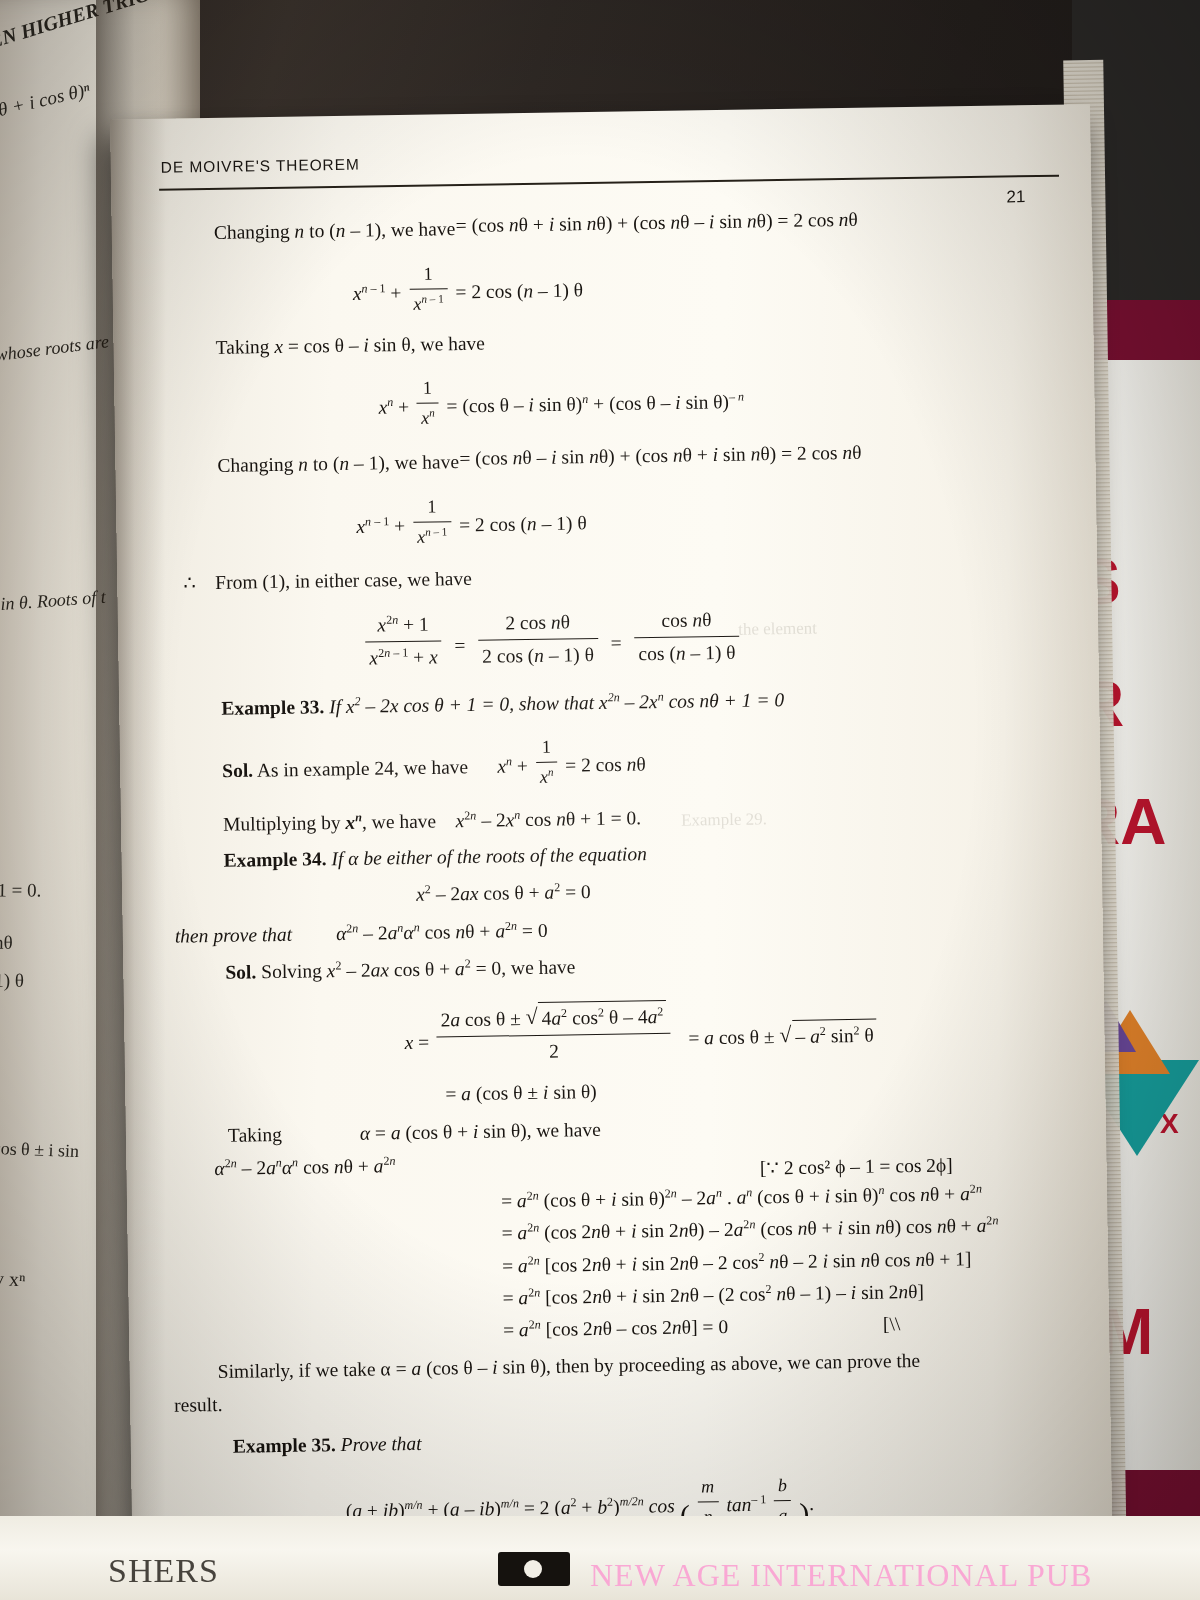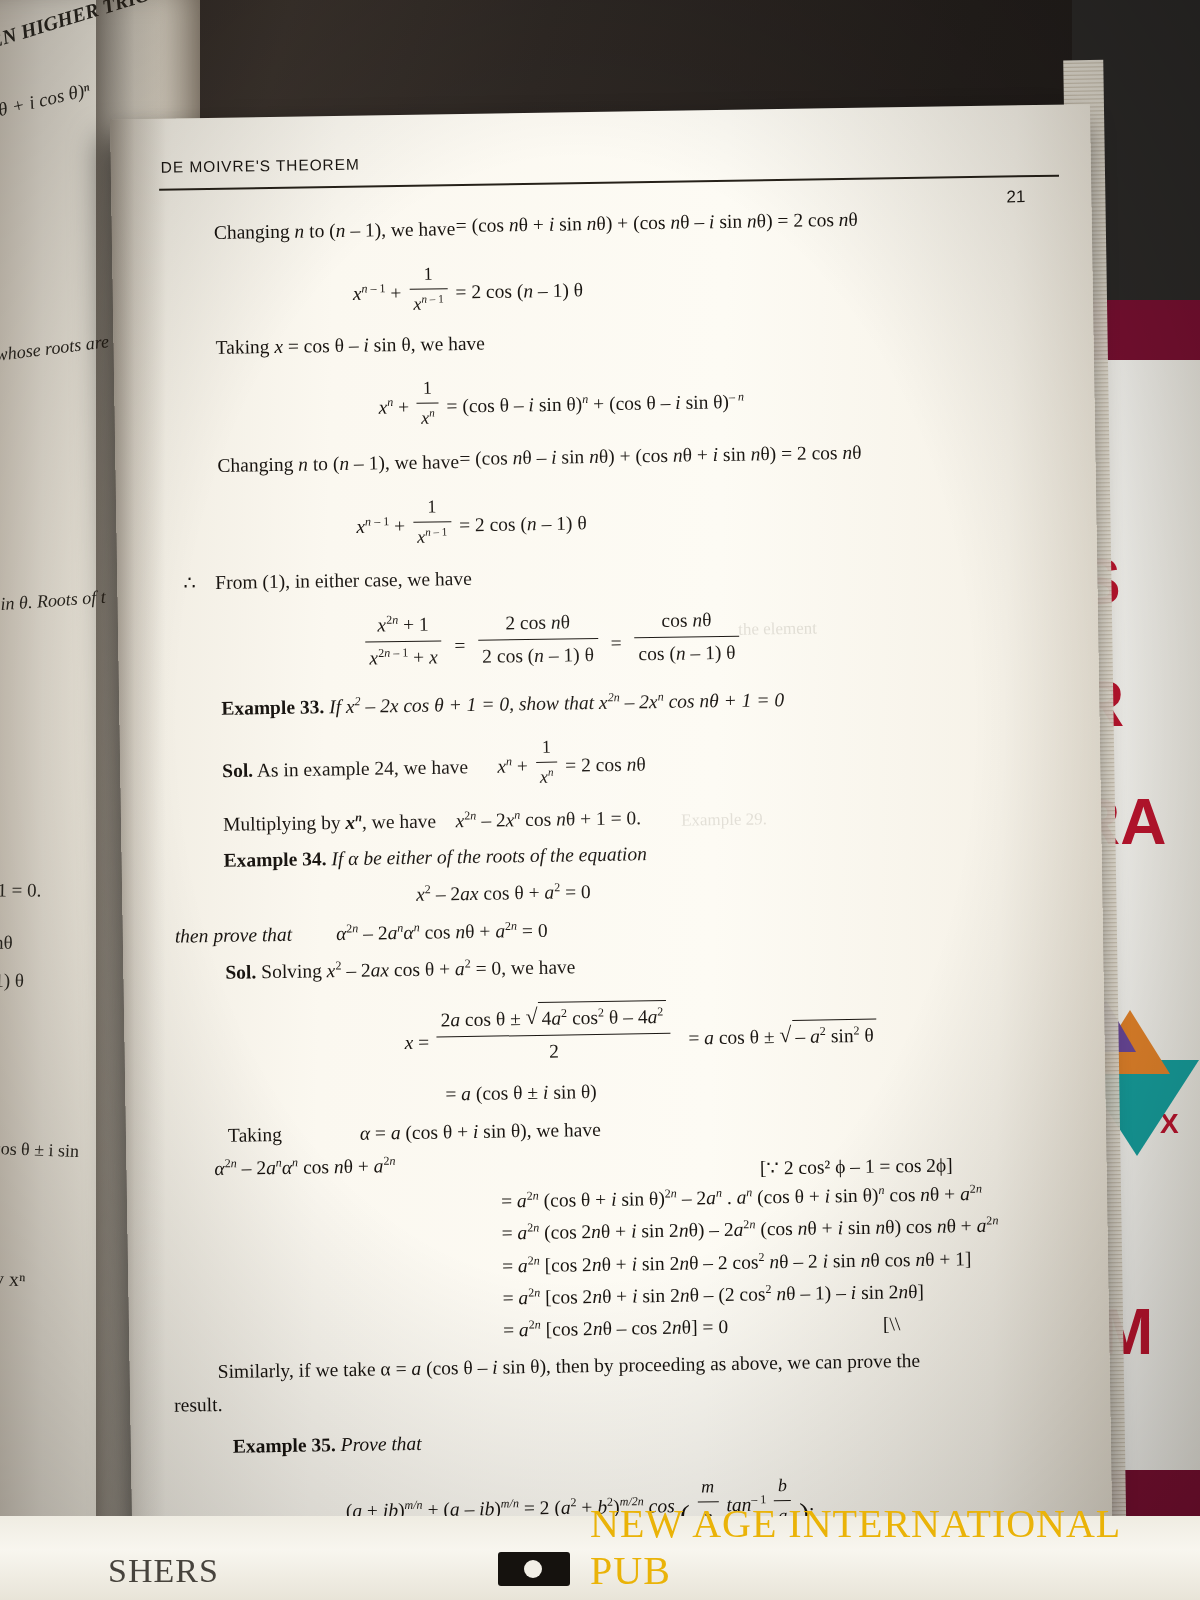--- a/index.html
+++ b/index.html
@@ -187,23 +187,23 @@
     bottom: 0;
     width: 1200px;
     height: 84px;
     background: linear-gradient(180deg, #efece2 0%, #f8f6ef 40%, #e8e4d8 100%);
   }
   .pub {
     position: absolute;
     bottom: 6px;
     left: 590px;
     font-family: "Liberation Serif", serif;
-    font-size: 40px;
+    font-size: 32px;
     letter-spacing: 1px;
-    color: #eab308;
+    color: #f9a8d4;
   }
   .pub-left {
     position: absolute;
     bottom: 10px;
     left: 108px;
     font-family: "Liberation Serif", serif;
     font-size: 34px;
     letter-spacing: 1px;
     color: #2a2620;
     opacity: 0.85;

